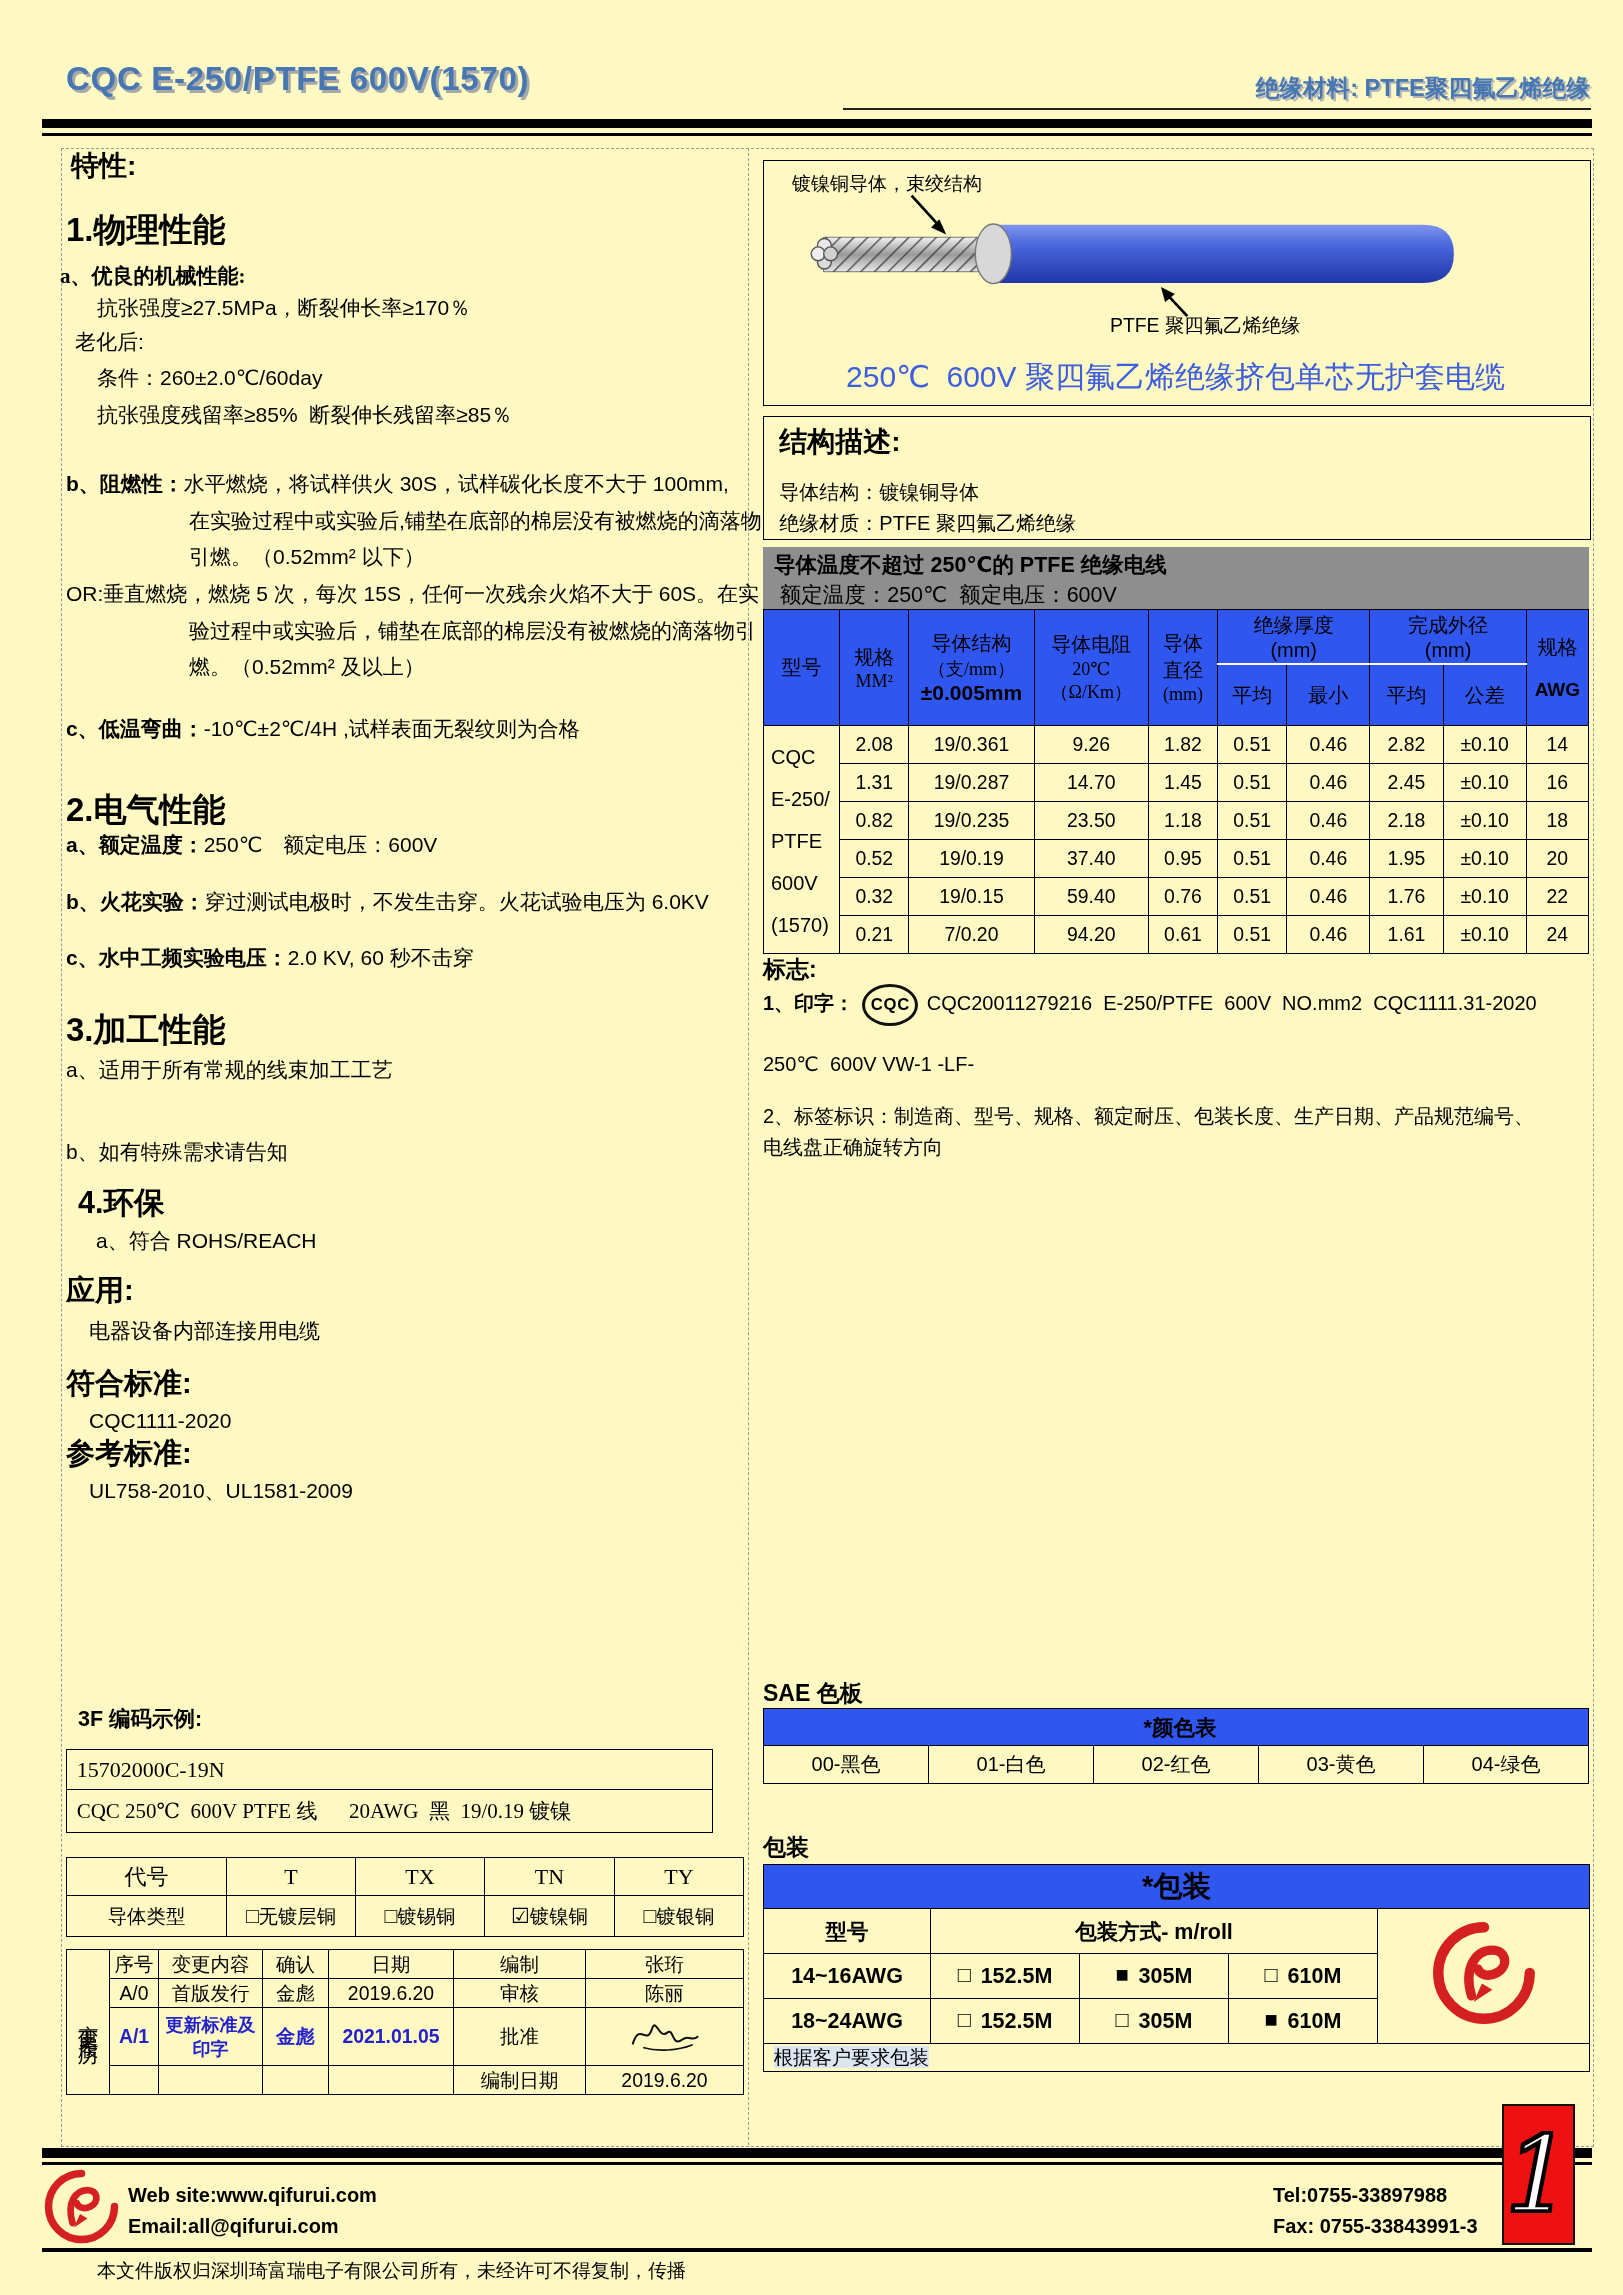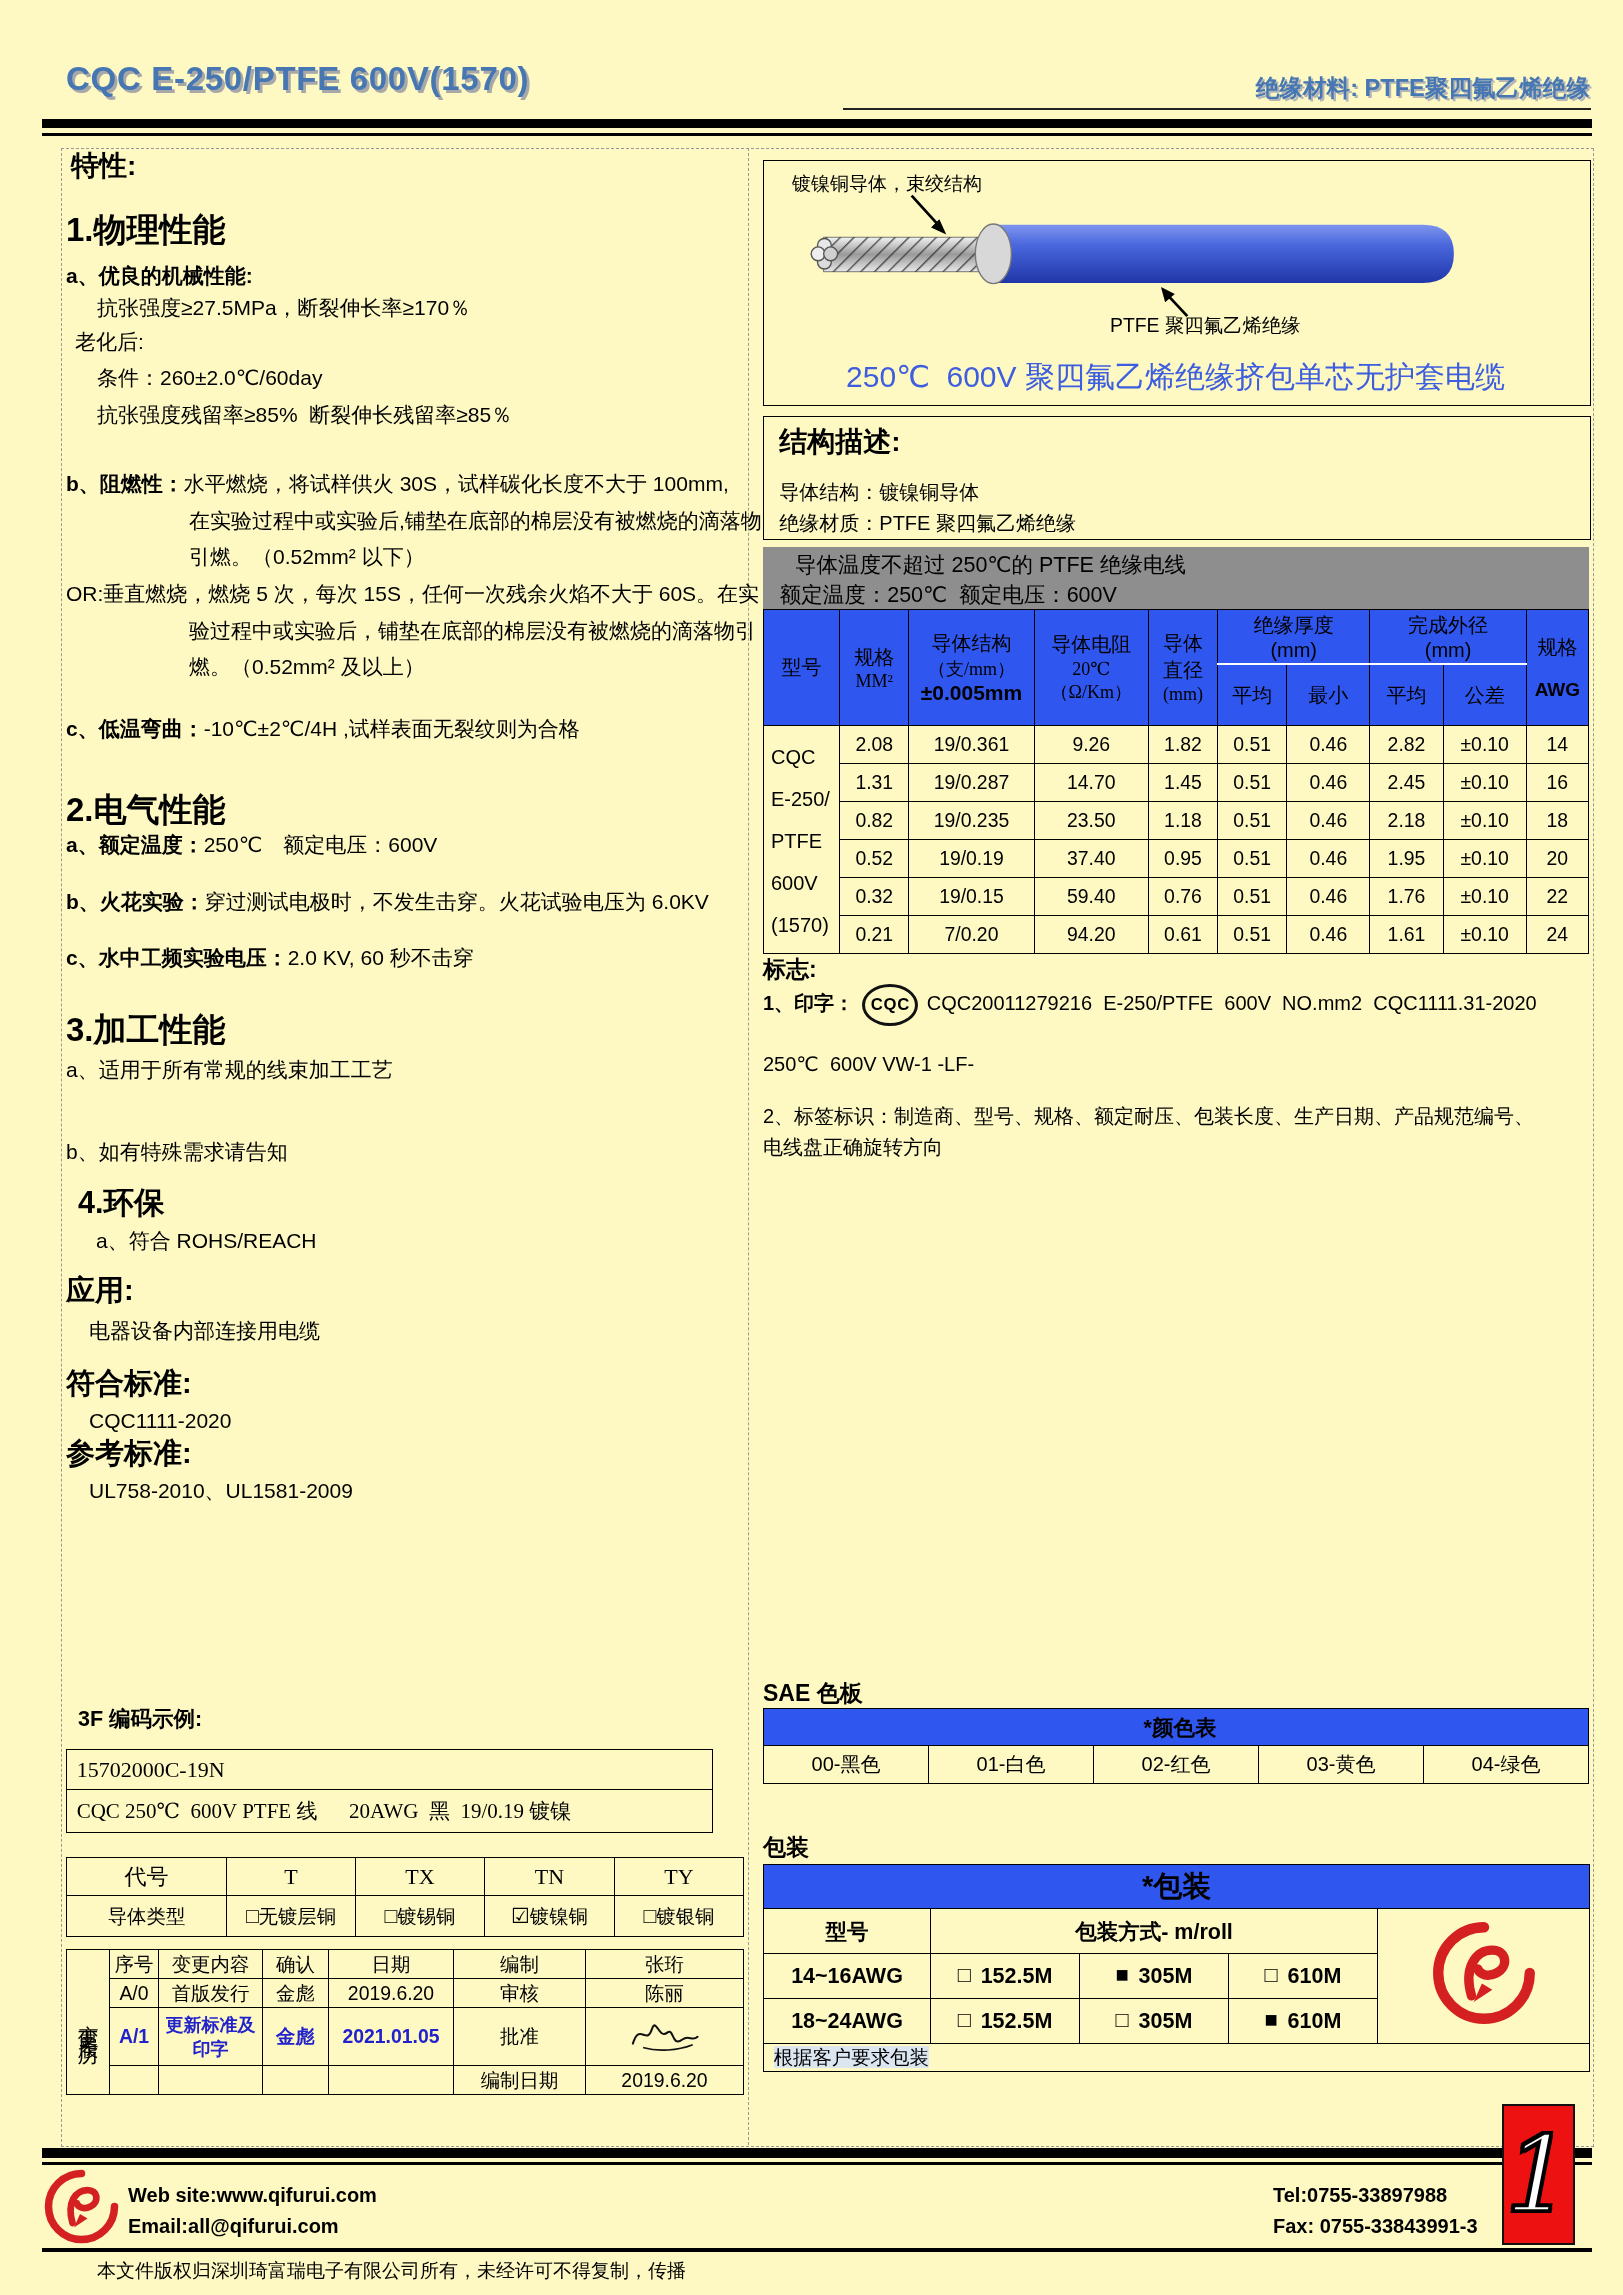--- a/index.html
+++ b/index.html
@@ -73,21 +73,21 @@
   <div class="abs" style="left:843px;top:108px;width:748px;height:2.1px;background:#222;"></div>
   <div class="abs" style="left:42px;top:119px;width:1550px;height:9px;background:#000;"></div>
   <div class="abs" style="left:42px;top:133px;width:1550px;height:2.8px;background:#000;"></div>
 
   <div class="abs" style="left:61px;top:148px;width:1531px;height:1997px;border:1.4px dashed #999;"></div>
   <div class="abs" style="left:748px;top:148px;width:0;height:1997px;border-left:1.4px dashed #999;"></div>
 
   <div class="abs b" style="left:71px;top:147px;font-size:28px;">特性:</div>
   <div class="abs b" style="left:66px;top:208px;font-size:33px;">1.物理性能</div>
 
-  <div class="abs b" style="left:66px;top:262px;font-size:21px;">a、优良的机械性能:</div>
+  <div class="abs b" style="left:60px;top:262px;font-size:21px;font-family:Liberation Serif, serif;">a、优良的机械性能:</div>
   <div class="abs" style="left:97px;top:294px;font-size:21px;">抗张强度≥27.5MPa，断裂伸长率≥170％</div>
   <div class="abs" style="left:75px;top:328px;font-size:21px;">老化后:</div>
   <div class="abs" style="left:97px;top:364px;font-size:21px;">条件：260±2.0℃/60day</div>
   <div class="abs pre" style="left:97px;top:401px;font-size:21px;">抗张强度残留率≥85%  断裂伸长残留率≥85％</div>
 
   <div class="abs" style="left:66px;top:470px;font-size:21px;">
     <b>b、阻燃性：</b><span>水平燃烧，将试样供火 30S，试样碳化长度不大于 100mm,</span>
   </div>
   <div class="abs" style="left:189px;top:507px;font-size:21px;">在实验过程中或实验后,铺垫在底部的棉层没有被燃烧的滴落物</div>
   <div class="abs" style="left:189px;top:543px;font-size:21px;">引燃。（0.52mm² 以下）</div>
@@ -246,21 +246,21 @@
     <div class="abs pre" style="left:0;top:196px;width:823px;text-align:center;font-size:30px;color:#3d5ede;">250℃  600V 聚四氟乙烯绝缘挤包单芯无护套电缆</div>
   </div>
 
   <div class="abs" style="left:763px;top:416px;width:826px;height:122px;border:1.4px solid #000;">
     <div class="abs b" style="left:15.3px;top:5.6px;font-size:28px;">结构描述:</div>
     <div class="abs" style="left:15.3px;top:62px;font-size:20px;">导体结构：镀镍铜导体</div>
     <div class="abs" style="left:15.3px;top:93px;font-size:20px;">绝缘材质：PTFE 聚四氟乙烯绝缘</div>
   </div>
 
   <div class="abs" style="left:763px;top:547px;width:826px;height:62px;background:#8e8e8e;">
-    <div class="abs" style="left:32px;top:2.8px;font-size:21.5px;">导体温度不超过 250℃的 PTFE 绝缘电线</div>
+    <div class="abs" style="left:11px;top:2.8px;font-size:21.5px;font-weight:bold;">导体温度不超过 250℃的 PTFE 绝缘电线</div>
     <div class="abs pre" style="left:16.7px;top:33px;font-size:21.5px;">额定温度：250℃  额定电压：600V</div>
   </div>
 
   <table class="abs spec-table" style="left:763px;top:609px;">
     <colgroup>
       <col style="width:76px">
         <col style="width:69px">
         <col style="width:125px">
         <col style="width:114px">
         <col style="width:69px">

